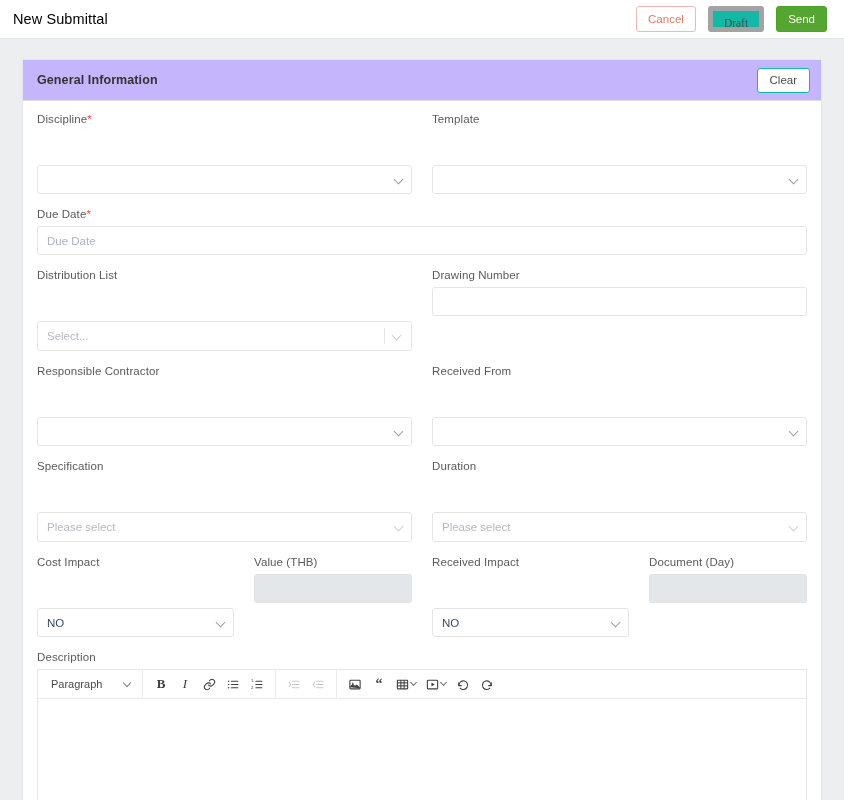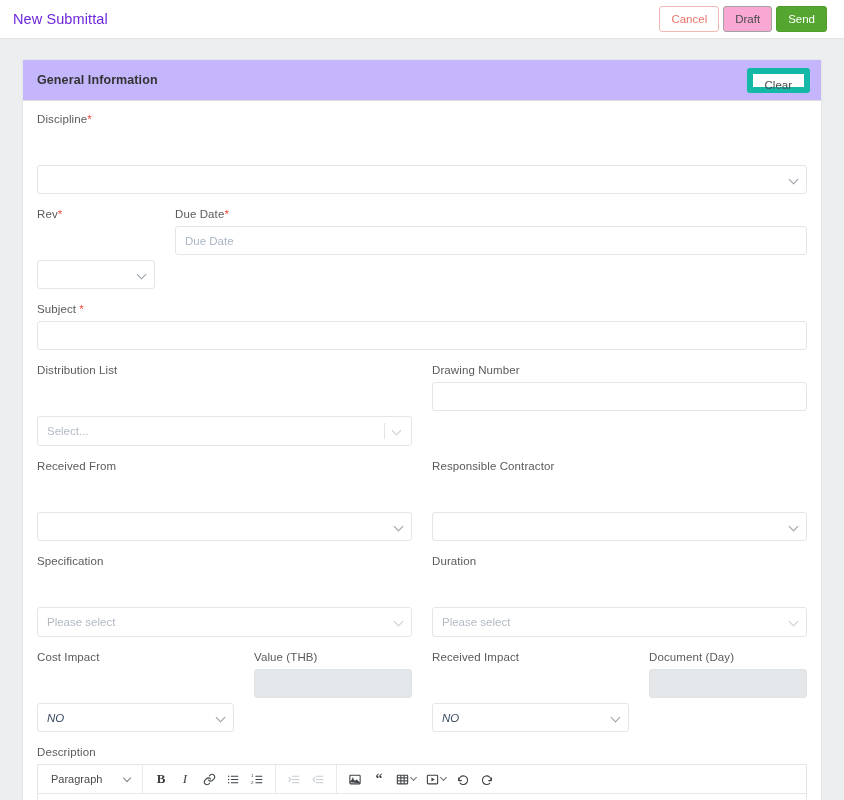--- a/index.html
+++ b/index.html
@@ -16,38 +16,38 @@
     height: 39px;
     background: #ffffff;
     border-bottom: 1px solid #e2e4e6;
     display: flex;
     align-items: center;
     justify-content: space-between;
     padding: 0 17px 0 13px;
   }
   .topbar-title {
     font-size: 14.5px;
-    color: #6d28d9;
+    color: #000000;
     letter-spacing: .1px;
   }
-  .topbar-actions { display: flex; align-items: flex-start; gap: 4px; }
+  .topbar-actions { display: flex; align-items: flex-start; gap: 12px; }
   .btn {
     height: 26px;
     min-width: 44px;
     padding: 0 11px;
     border-radius: 3px;
     font-size: 11.5px;
     line-height: 24px;
     text-align: center;
     cursor: pointer;
     user-select: none;
     white-space: nowrap;
   }
   .btn-cancel { border: 1px solid #f2b9b4; background: #fff; color: #e8746a; }
-  .btn-draft  { border: 1px solid #a3a3a3; background: #f9a8d4; color: #4a4a4a; }
+  .btn-draft  { border: 5px solid #a3a3a3; background: #14b8a6; color: #4a4a4a; font-family: Liberation Serif, serif; }
   .btn-send   { border: 1px solid #4f9e2c; background: #55a630; color: #fff; }
 
   
   .page { padding: 20px 22px 0 22px; }
   .card {
     background: #fff;
     border: 1px solid #e4e6e8;
     border-radius: 2px;
     box-shadow: 0 1px 2px rgba(0,0,0,.04);
   }
@@ -55,21 +55,21 @@
     background: #c4b5fd;
     border-bottom: 1px solid #dcdcdc;
     height: 41px;
     display: flex;
     align-items: center;
     justify-content: space-between;
     padding: 0 11px 0 14px;
   }
   .card-header-title { font-size: 12.5px; color: #333; font-weight: 600; letter-spacing: .1px; }
   .btn-clear {
-    border: 6px solid #14b8a6; background: #fff; color: #4a4a4a;
+    border: 1px solid #14b8a6; background: #fff; color: #4a4a4a;
     height: 25px; padding: 0 12px; border-radius: 3px;
     font-size: 11.5px; line-height: 23px; cursor: pointer; user-select: none; text-align: right;
   }
   .card-body { padding: 12px 14px 16px 14px; }
 
   
   .row { display: flex; gap: 20px; }
   .row + .row { margin-top: 2px; }
   .col { flex: 1 1 0; min-width: 0; }
   .col-narrow { flex: 0 0 197px; }
@@ -98,21 +98,21 @@
     font-size: 11.5px;
     color: #2f3c52;
     cursor: text;
     overflow: hidden;
   }
   .control.sel { cursor: pointer; margin-top: 40px; }
   .control.tall { height: 30px; }
   .control.disabled { background: #e4e7ea; border-color: #e0e3e6; cursor: not-allowed; }
   .ph { color: #b3bac3; }
   .ph-blue { color: #a9b4c4; }
-  .val { color: #3a4a63; font-style: italic; }
+  .val { color: #3a4a63; }
 
   .chev {
     position: absolute; right: 9px; top: 50%;
     width: 7px; height: 7px;
     margin-top: -4px;
     border-right: 1.3px solid #9aa0a6;
     border-bottom: 1.3px solid #9aa0a6;
     transform: rotate(45deg);
   }
   .chev.light { border-color: #c8ced4; }
@@ -199,52 +199,42 @@
       <div class="row">
         <div class="col">
           <div class="field">
             <span class="label"><span>Discipline</span><span class="req">*</span></span>
             <div class="control sel">
               <span></span>
               <i class="chev"></i>
             </div>
           </div>
         </div>
-      </div>
-
-      <div class="row">
-        <div class="col-rev">
-          <div class="field">
-            <span class="label"><span>Rev</span><span class="req">*</span></span>
-            <div class="control sel">
-              <span></span>
-              <i class="chev"></i>
-            </div>
-          </div>
-        </div>
+        <div class="col">
+          <div class="field">
+            <span class="label">Template</span>
+            <div class="control sel">
+              <span></span>
+              <i class="chev"></i>
+            </div>
+          </div>
+        </div>
+      </div>
+
+      <div class="row">
         <div class="col">
           <div class="field">
             <span class="label"><span>Due Date</span><span class="req">*</span></span>
             <div class="control">
               <span class="ph-blue">Due Date</span>
             </div>
           </div>
         </div>
       </div>
 
-      <div class="row">
-        <div class="col">
-          <div class="field">
-            <span class="label"><span>Subject</span> <span class="req">*</span></span>
-            <div class="control">
-              <span></span>
-            </div>
-          </div>
-        </div>
-      </div>
 
       <div class="row">
         <div class="col">
           <div class="field">
             <span class="label">Distribution List</span>
             <div class="control sel sep tall">
               <span class="ph">Select...</span>
               <i class="sepline"></i>
               <i class="chev light"></i>
             </div>
@@ -256,30 +246,30 @@
             <div class="control">
               <span></span>
             </div>
           </div>
         </div>
       </div>
 
       <div class="row">
         <div class="col">
           <div class="field">
+            <span class="label">Responsible Contractor</span>
+            <div class="control sel">
+              <span></span>
+              <i class="chev"></i>
+            </div>
+          </div>
+        </div>
+        <div class="col">
+          <div class="field">
             <span class="label">Received From</span>
-            <div class="control sel">
-              <span></span>
-              <i class="chev"></i>
-            </div>
-          </div>
-        </div>
-        <div class="col">
-          <div class="field">
-            <span class="label">Responsible Contractor</span>
             <div class="control sel">
               <span></span>
               <i class="chev"></i>
             </div>
           </div>
         </div>
       </div>
 
       <div class="row">
         <div class="col">

